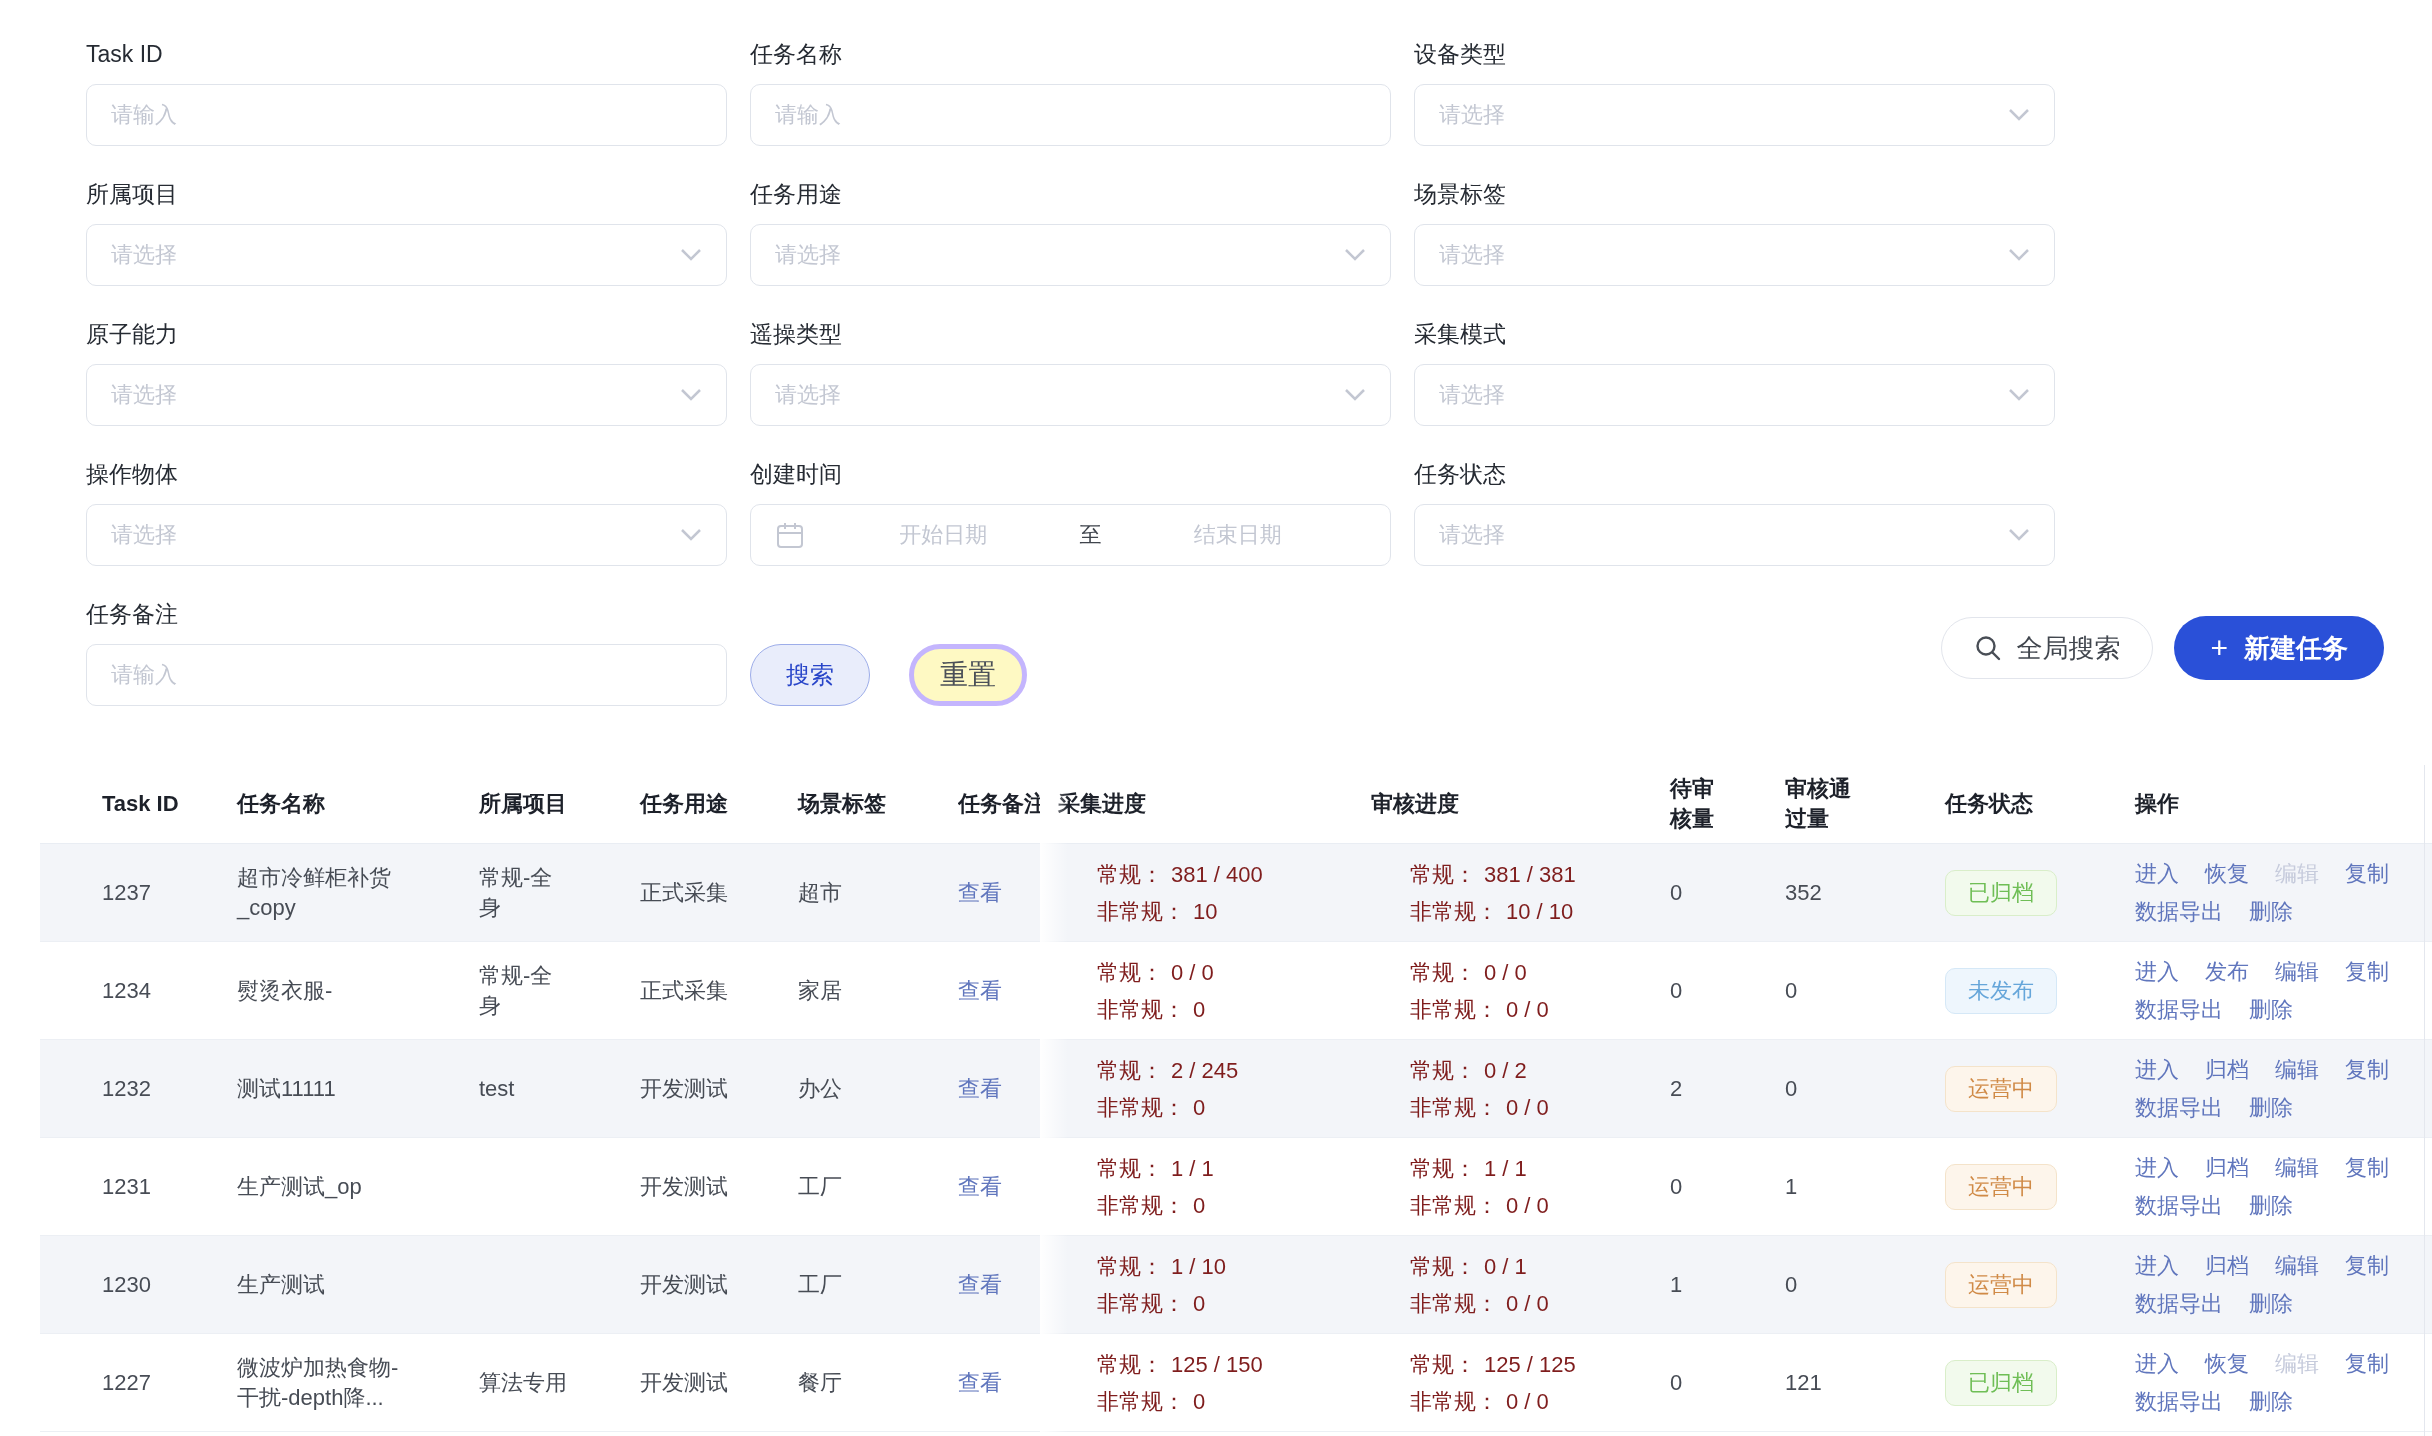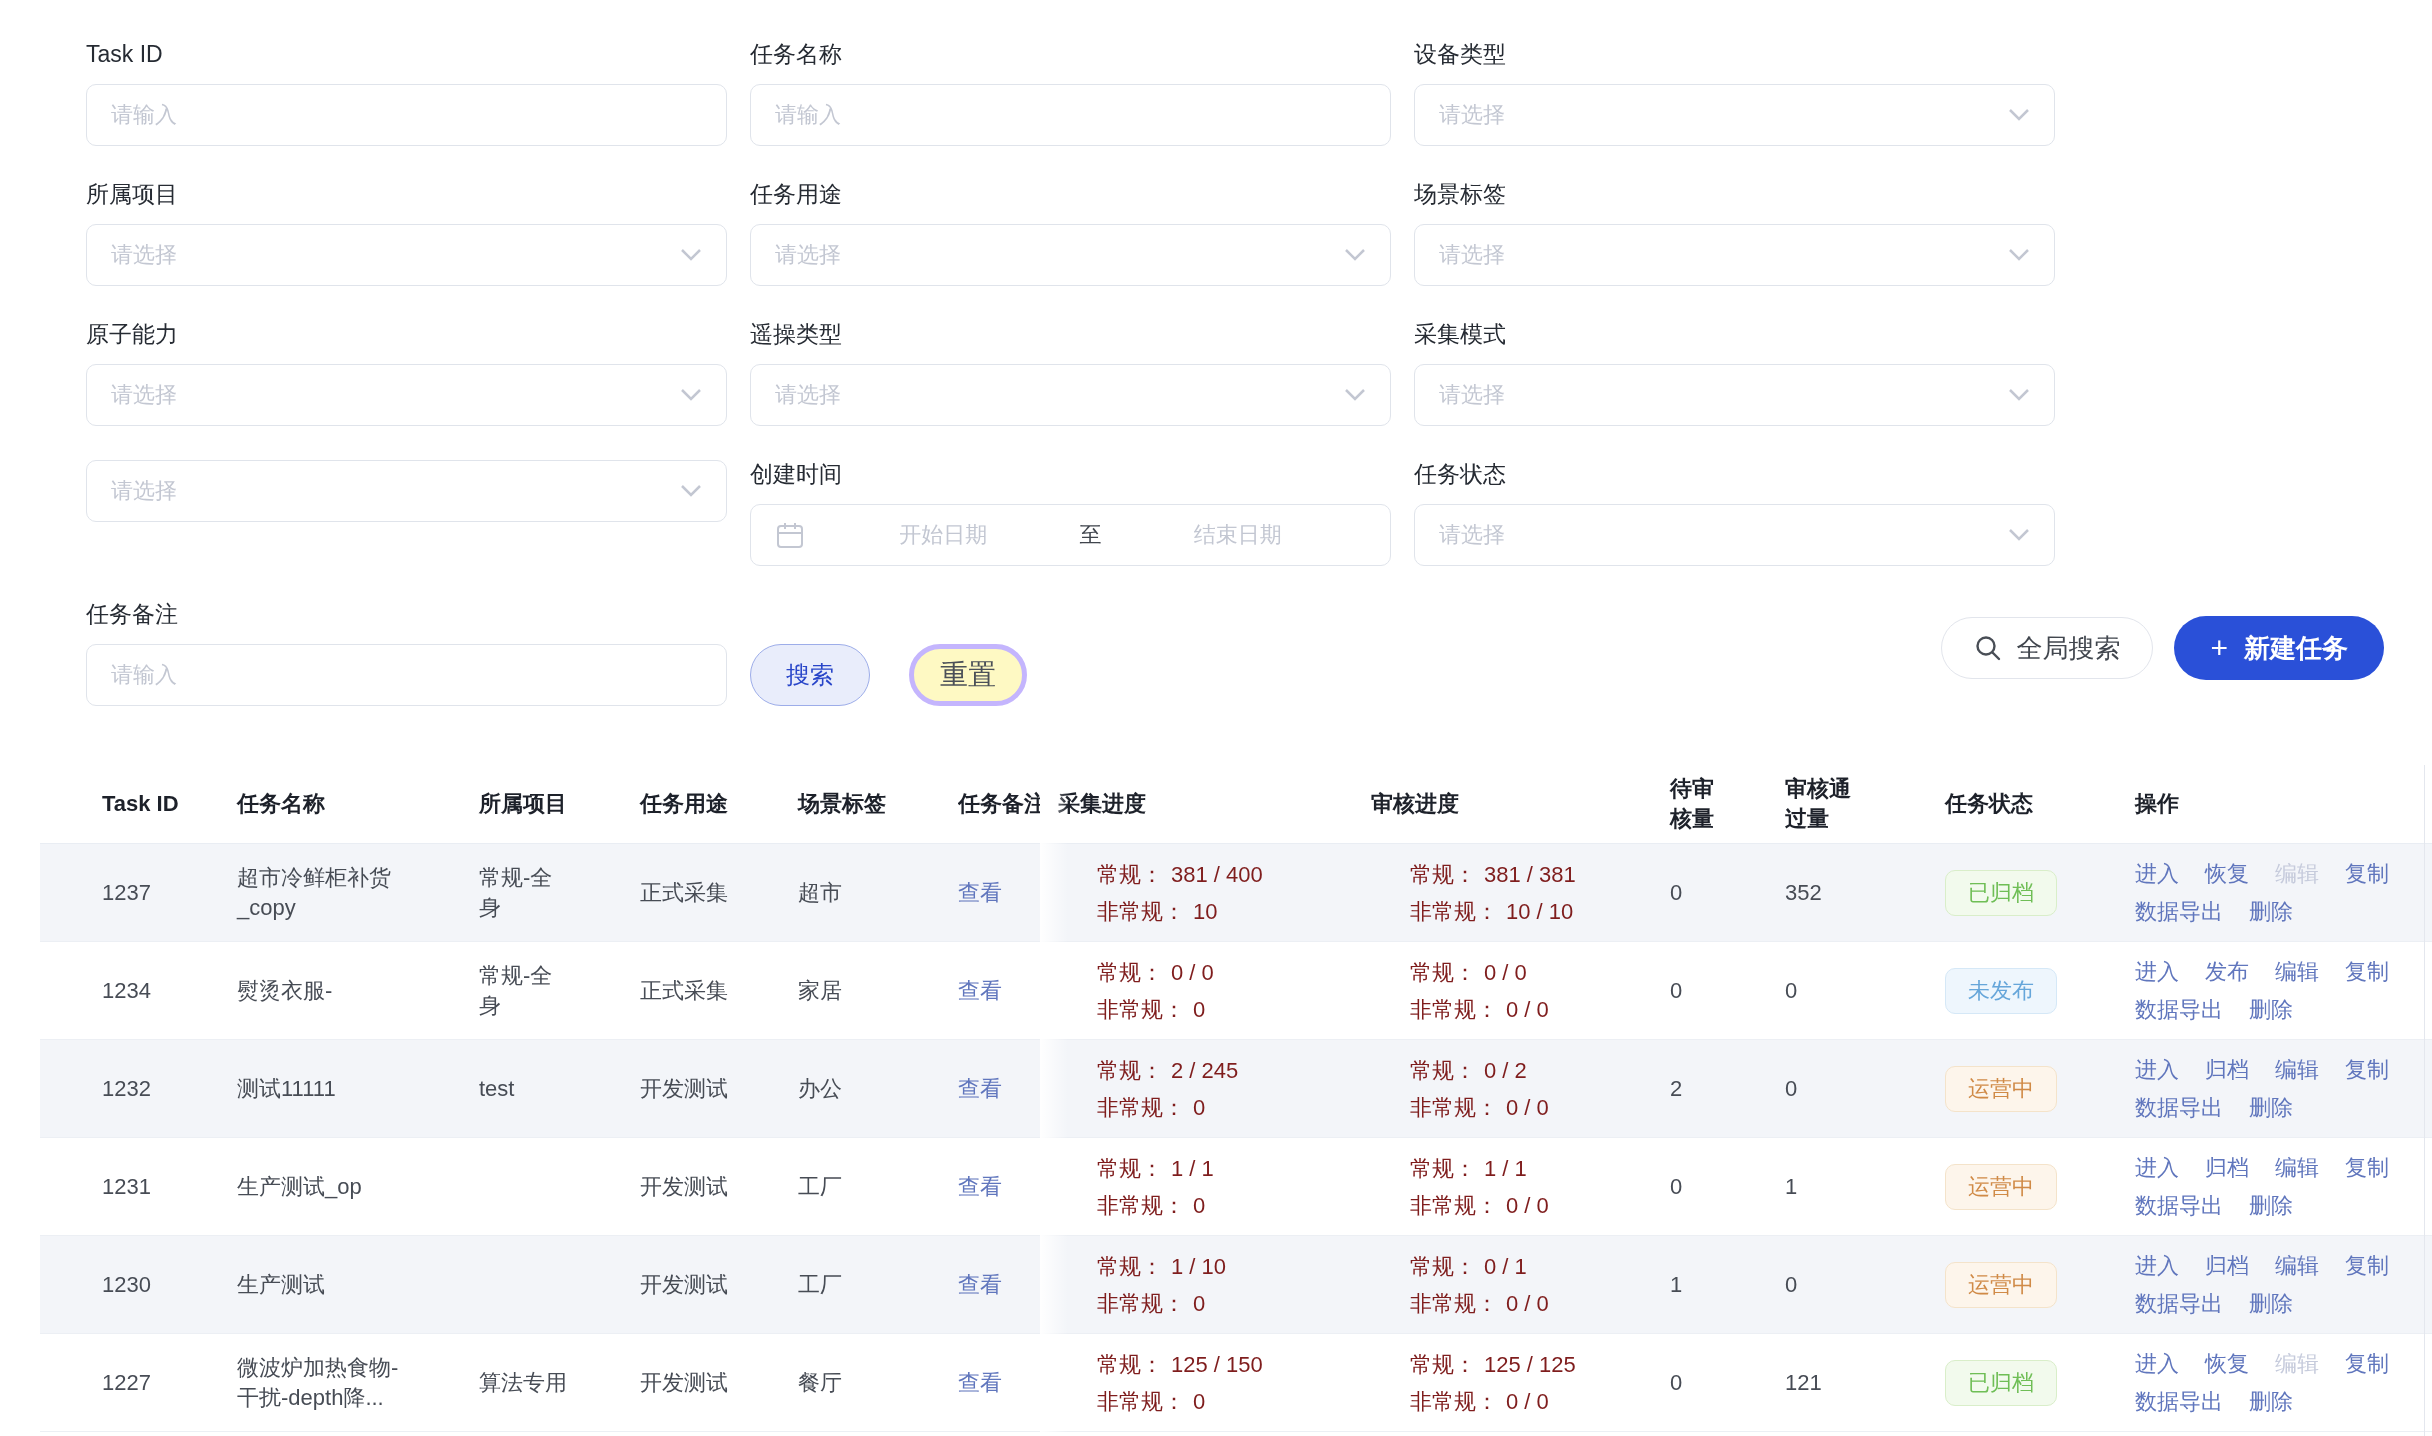--- a/index.html
+++ b/index.html
@@ -149,20 +149,21 @@
       <label>采集模式</label>
       <div class="box select">
         <span class="ph">请选择</span>
         <svg class="chev" width="22" height="14" viewBox="0 0 22 14">
             <path d="M2 2 L11 11 L20 2" fill="none" stroke="#c3c7d2" stroke-width="2.5"></path>
           </svg>
       </div>
     </div>
 
     <div class="field">
+      <label>操作物体</label>
       <div class="box select">
         <span class="ph">请选择</span>
         <svg class="chev" width="22" height="14" viewBox="0 0 22 14">
             <path d="M2 2 L11 11 L20 2" fill="none" stroke="#c3c7d2" stroke-width="2.5"></path>
           </svg>
       </div>
     </div>
     <div class="field">
       <label>创建时间</label>
       <div class="box daterange">

